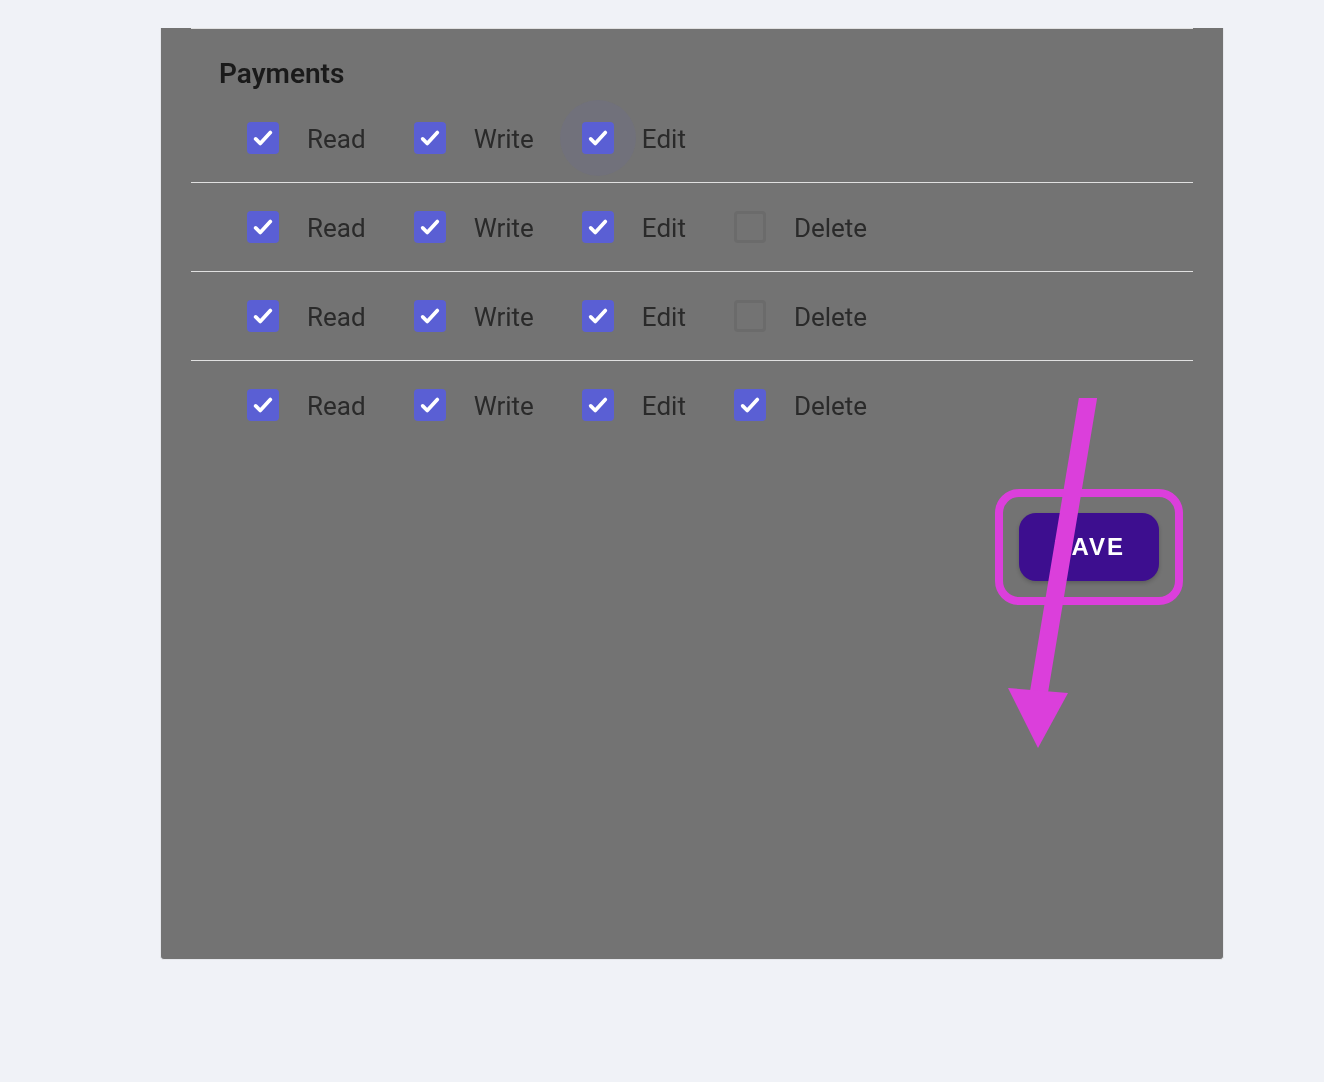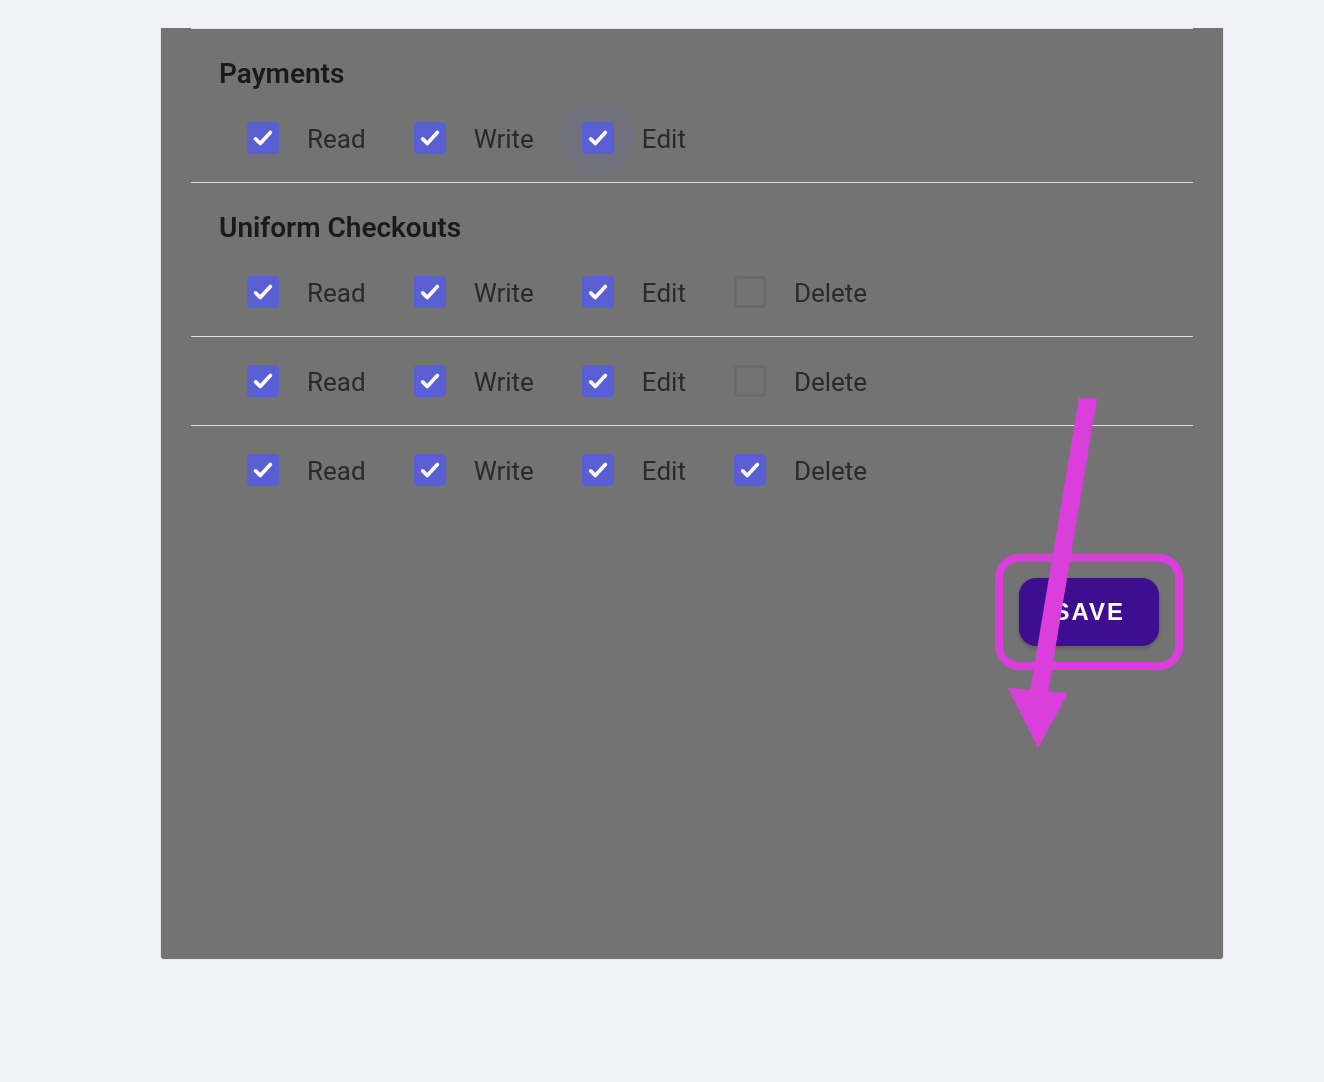--- a/index.html
+++ b/index.html
@@ -170,21 +170,20 @@
                 <polyline points="4 13 9 18 20 6"></polyline>
               </svg>
           </span>
         </span>
         <span class="checkbox-label">Edit</span>
       </label>
     </div>
   </div>
 
   <div class="section">
-    <div class="section-title">Uniform Checkouts</div>
     <div class="checkbox-row">
       <label class="checkbox-item">
         <span class="checkbox-box checked">
           <svg class="check-svg" viewBox="0 0 24 24" fill="none" stroke="#ffffff" stroke-width="4" stroke-linecap="round" stroke-linejoin="round">
               <polyline points="4 13 9 18 20 6"></polyline>
             </svg>
         </span>
         <span class="checkbox-label">Read</span>
       </label>
       <label class="checkbox-item">

